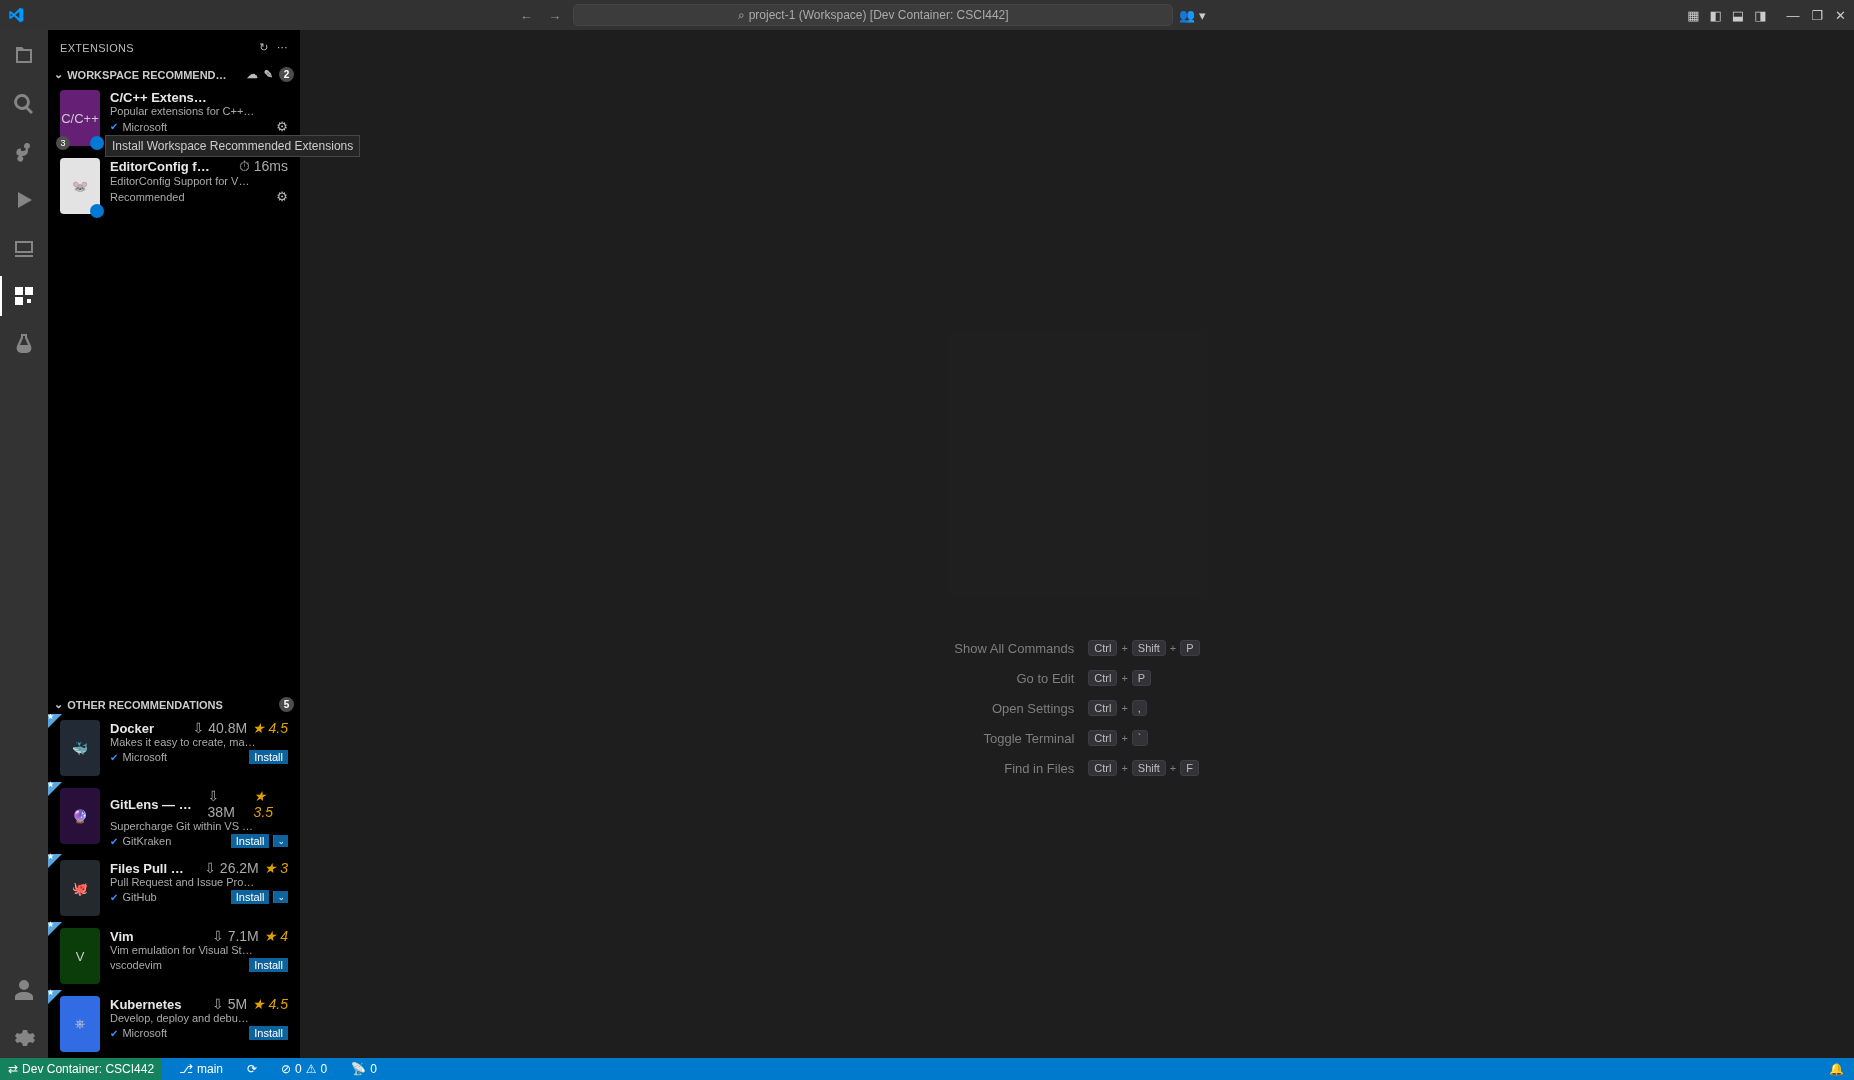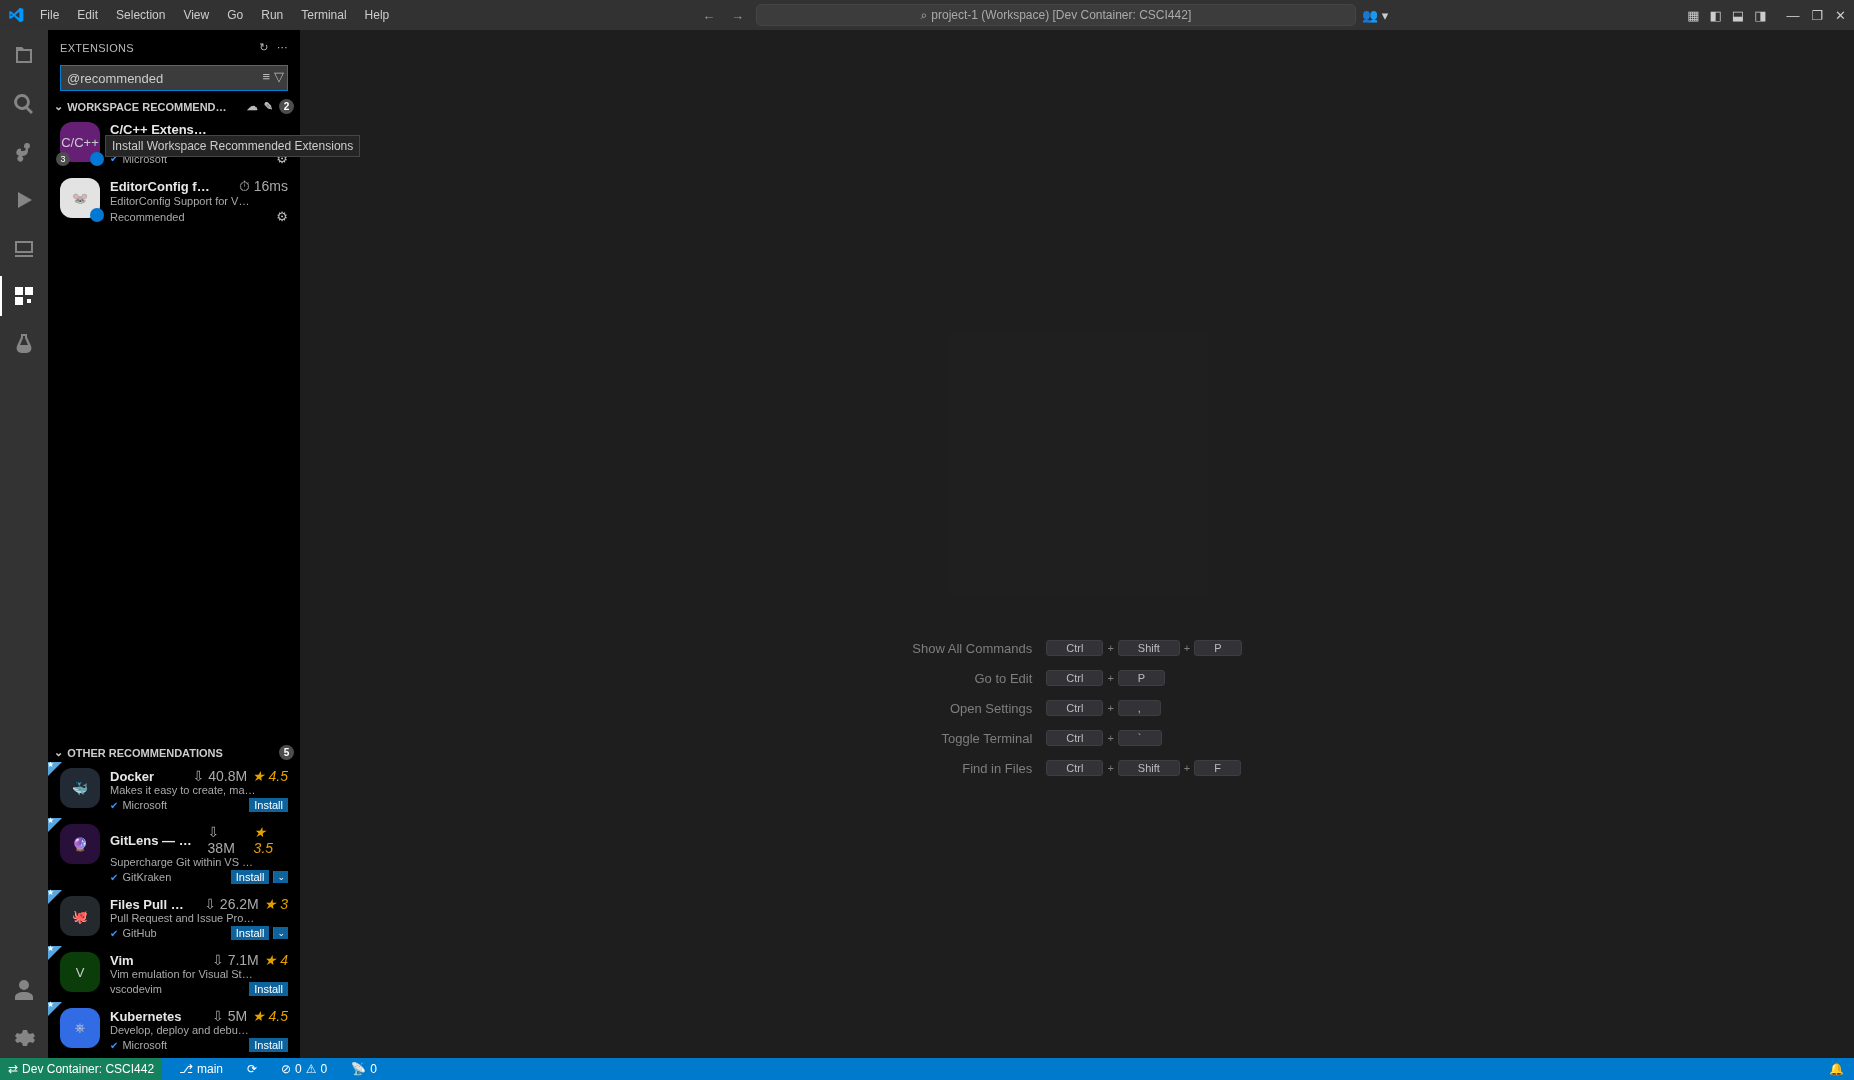--- a/index.html
+++ b/index.html
@@ -29,21 +29,21 @@
 .search-input { width:100%; height:26px; background:#3c3c3c; border:1px solid #007fd4; color:#ccc; padding:0 40px 0 6px; font-size:13px; position:relative; }
 .search-wrap { position:relative; }
 .search-wrap .input-icons { position:absolute; right:4px; top:4px; display:flex; gap:4px; color:#bbb; font-size:13px; }
 .section-head { display:flex; align-items:center; padding:2px 6px; font-size:11px; font-weight:600; color:#ccc; cursor:pointer; gap:4px; position:relative; }
 .section-head .chev { font-size:11px; }
 .section-head .label { flex:1; overflow:hidden; text-overflow:ellipsis; white-space:nowrap; }
 .section-head .right { display:flex; align-items:center; gap:6px; color:#bbb; }
 .badge-circle { background:#4d4d4d; color:#fff; border-radius:50%; width:15px; height:15px; font-size:10px; display:inline-flex; align-items:center; justify-content:center; }
 .ext-list { overflow:auto; }
 .ext-item { display:flex; padding:6px 12px; gap:10px; }
-.ext-icon { width:40px; height:40px; border-radius:12px; background:#444; flex-shrink:0; position:relative; display:flex; align-items:center; justify-content:center; }
+.ext-icon { width:40px; height:56px; border-radius:4px; background:#444; flex-shrink:0; position:relative; display:flex; align-items:center; justify-content:center; }
 .ext-icon .sub-badge { position:absolute; bottom:-4px; right:-4px; width:14px; height:14px; background:#0078d4; border-radius:50%; }
 .ext-icon .count-badge { position:absolute; bottom:-4px; left:-4px; width:14px; height:14px; background:#4d4d4d; color:#fff; border-radius:50%; font-size:9px; display:flex; align-items:center; justify-content:center; }
 .ext-body { flex:1; min-width:0; }
 .ext-top { display:flex; align-items:center; gap:6px; }
 .ext-name { color:#e7e7e7; font-size:13px; font-weight:600; overflow:hidden; text-overflow:ellipsis; white-space:nowrap; max-width:100px; }
 .ext-meta { margin-left:auto; display:flex; gap:5px; align-items:center; font-size:14px; color:#aaa; }
 .ext-meta .dl::before { content:"⇩ "; }
 .ext-meta .star { color:#e2a100;font-style:italic; }
 .ext-desc { font-size:11px; color:#aaa; overflow:hidden; text-overflow:ellipsis; white-space:nowrap; }
 .ext-bottom { display:flex; align-items:center; gap:4px; margin-top:2px; }
@@ -53,51 +53,41 @@
 .install-dropdown { background:#0e639c; color:#fff; font-size:9px; border-left:1px solid #1177bb; padding:1px 3px; }
 .gear { margin-left:auto; color:#bbb; cursor:pointer; }
 .corner-ribbon { position:absolute; top:0; left:0; width:0; height:0; border-top:14px solid #5aa7e0; border-right:14px solid transparent; }
 .corner-star { position:absolute; top:-2px; left:-1px; font-size:8px; color:#fff; }
 .ext-item { position:relative; }
 .editor-area { flex:1; background:#1e1e1e; display:flex; align-items:center; justify-content:center; position:relative; }
 .watermark { width:260px; height:260px; opacity:.05; background:#3a3a3a; margin-bottom:160px; }
 .welcome-list { display:grid; grid-template-columns:auto auto; gap:14px 14px; align-items:center; position:absolute; top:610px; }
 .welcome-list .cmd-label { text-align:right; color:#7e7e7e; font-size:13px; }
 .welcome-list .keycombo { display:flex; gap:4px; align-items:center; }
-.key { background:#333337; border:1px solid #3d3d42; border-radius:3px; padding:1px 19px; font-size:11px; color:#bdbdbd; }
+.key { background:#333337; border:1px solid #3d3d42; border-radius:3px; padding:1px 5px; font-size:11px; color:#bdbdbd; }
 .plus { color:#7e7e7e; font-size:11px; }
 .status-bar { height:22px; background:#007acc; color:#fff; display:flex; align-items:center; font-size:12px; }
 .status-left { display:flex; align-items:center; gap:10px; }
 .sb-item { padding:0 7px; display:flex; align-items:center; gap:4px; }
 .sb-remote { background:#16825d; padding:0 8px; height:22px; display:flex; align-items:center; }
 .sb-right { margin-left:auto; padding:0 10px; }
 .tooltip { position:absolute; top:135px; left:105px; background:#252526; border:1px solid #454545; padding:3px 6px; font-size:12px; color:#ccc; white-space:nowrap; z-index:10; }
 .ext-section { display:flex; flex-direction:column; }
 #ws-sec { flex:1; min-height:0; }
 svg { fill:currentColor; }
 </style>
 </head>
 <body>
 
 <div class="title-bar">
   <span class="vscode-logo">
     <svg viewBox="0 0 24 24">
         <path fill="#0098ff" d="M23 3l-5-2-9 9-5-4-2 1v10l2 1 5-4 9 9 5-2V3zM4 14V10l3 2-3 2zm13 3l-6-5 6-5v10z"></path>
       </svg>
   </span>
-  <div class="menu" id="menu-bar">
-      <span>File</span>
-      <span>Edit</span>
-      <span>Selection</span>
-      <span>View</span>
-      <span>Go</span>
-      <span>Run</span>
-      <span>Terminal</span>
-      <span>Help</span>
-    </div>
   <div class="center">
     <div class="nav-arrows">
       <span>←</span>
       <span>→</span>
     </div>
     <div class="search-box">
       <span>⌕</span>
       <span>project-1 (Workspace) [Dev Container: CSCI442]</span>
     </div>
     <span style="color:#ccc;">👥 ▾</span>
@@ -169,29 +159,20 @@
   </div>
 
   <div class="sidebar">
     <div class="sidebar-header">
       <span>EXTENSIONS</span>
       <div class="actions">
         <span>↻</span>
         <span>⋯</span>
       </div>
     </div>
-    <div class="search-row">
-      <div class="search-wrap">
-        <input class="search-input" value="@recommended" style="">
-        <div class="input-icons">
-          <span>≡</span>
-          <span>▽</span>
-        </div>
-      </div>
-    </div>
 
     <div class="ext-section" id="ws-sec">
       <div class="section-head">
         <span class="chev">⌄</span>
         <span class="label">WORKSPACE RECOMMEND…</span>
         <div class="right">
           <span>☁</span>
           <span>✎</span>
           <span class="badge-circle">2</span>
         </div>

